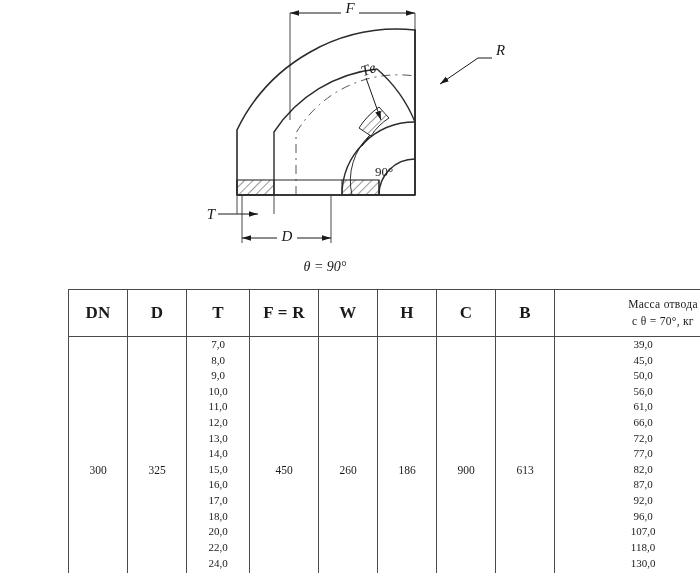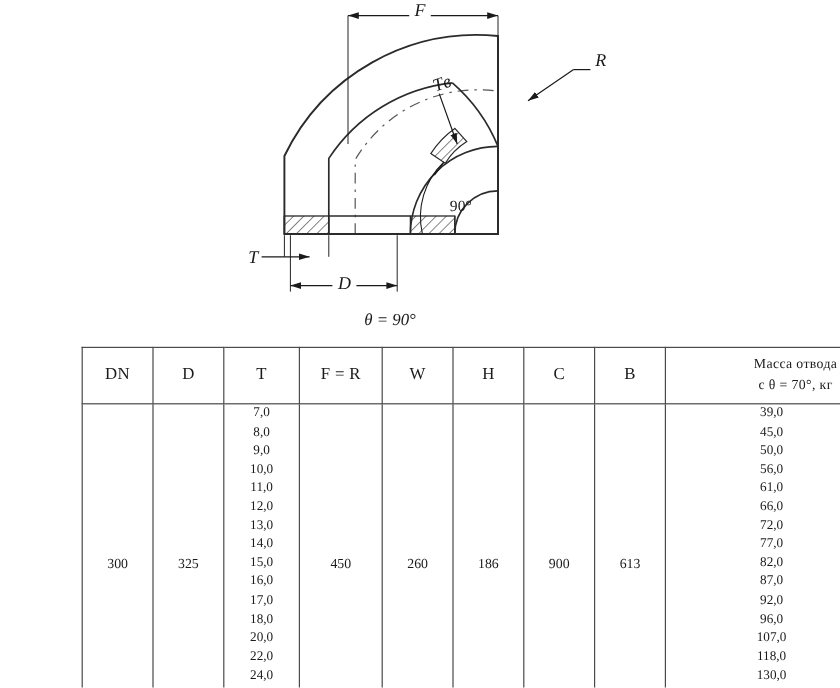--- a/index.html
+++ b/index.html
@@ -59,22 +59,22 @@
   }
   #spec-table td, #spec-table th {
     border: 1px solid #4a4a4a;
     text-align: center;
     vertical-align: middle;
     padding: 0;
     font-weight: normal;
   }
   #spec-table thead th {
     height: 46px;
-    font-weight: normal;
-    font-size: 14px;
+    font-weight: bold;
+    font-size: 17px;
     letter-spacing: 0.3px;
   }
   #spec-table thead th.mass-head {
     font-weight: normal;
     font-size: 11.5px;
     line-height: 1.5;
     padding-left: 40px;
   }
   #spec-table tbody td {
     height: 226px;

